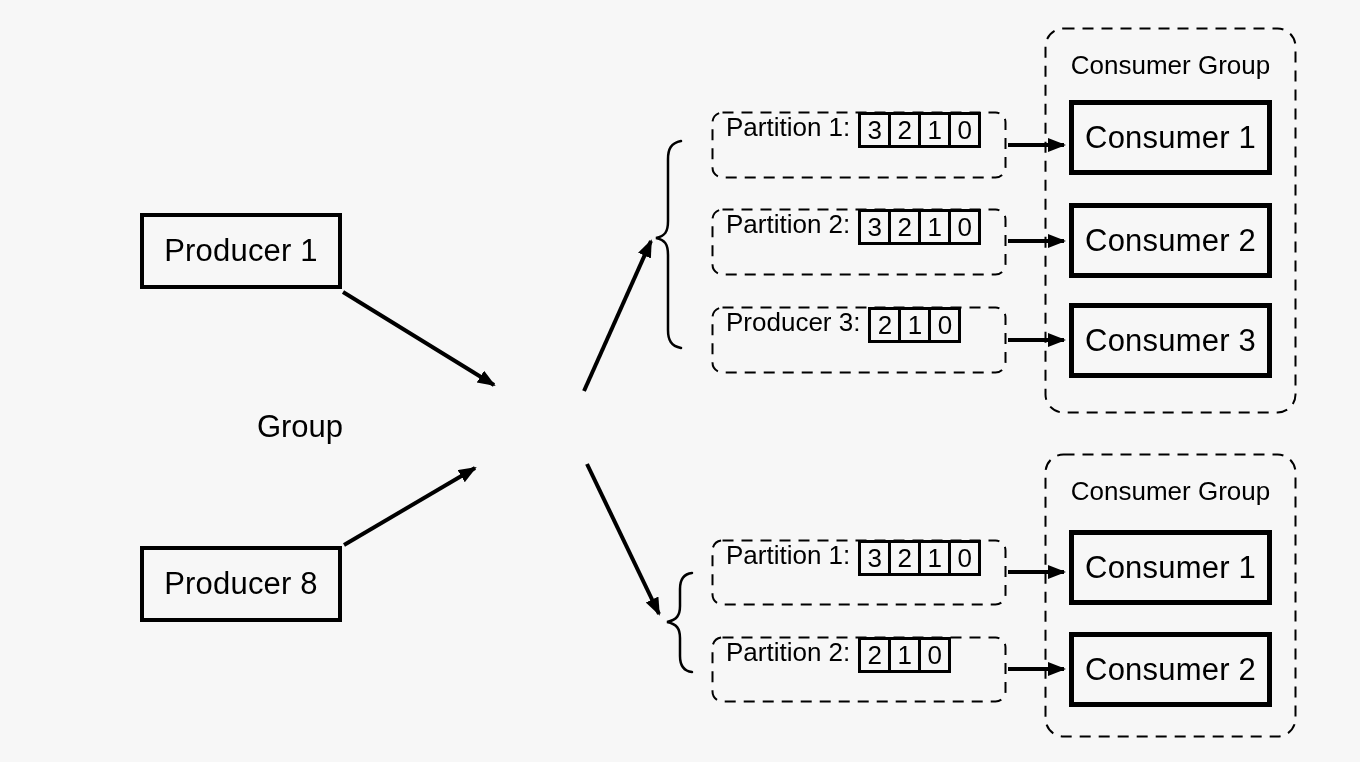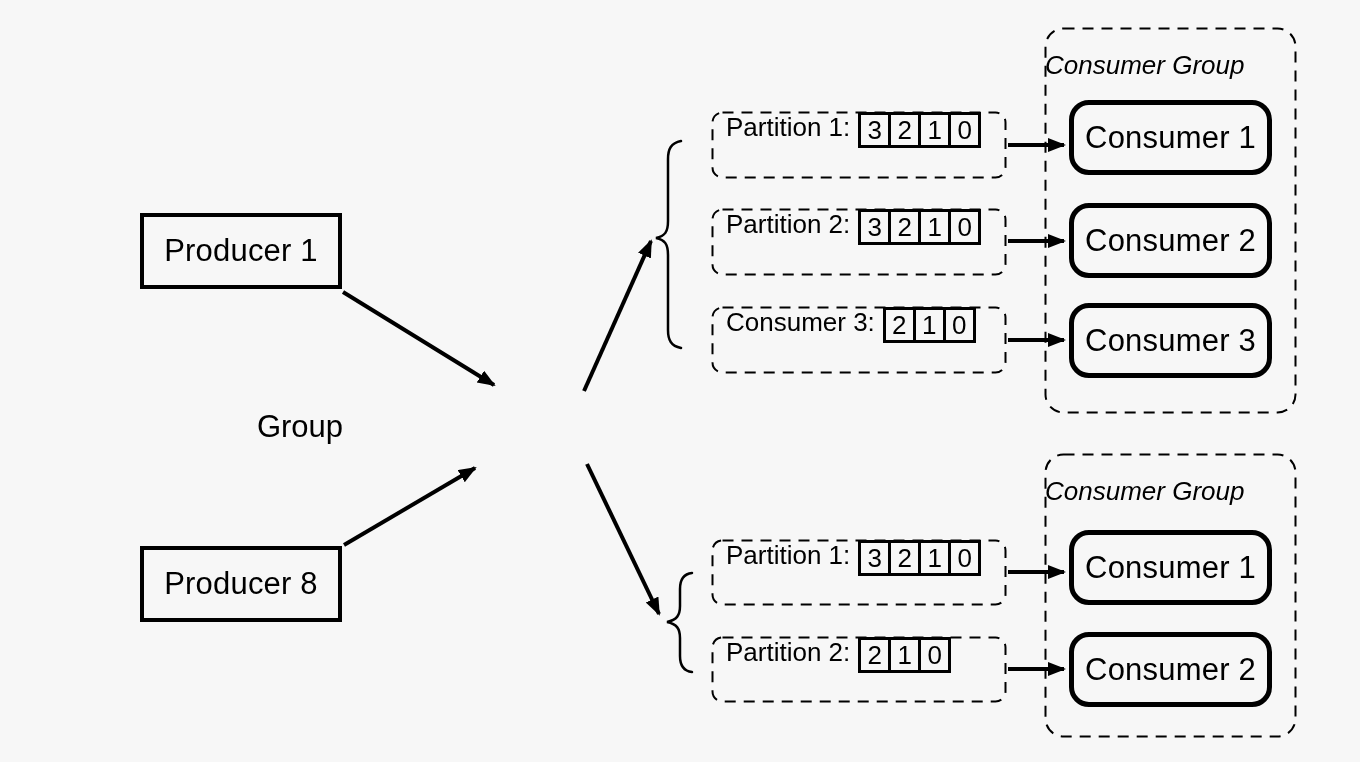--- a/index.html
+++ b/index.html
@@ -40,24 +40,24 @@
     text-align:center;
   }
   .group {
     position:absolute;
     box-sizing:border-box;
   }
   .group-title {
     position:absolute;
     left:0; top:22px;
     width:100%;
+    text-align:center;
     font-size:26px;
-    font-style:italic;
-  }
-  .group .consumer { position:absolute; left:24px;border-radius:20px; }
+  }
+  .group .consumer { position:absolute; left:24px; }
   .partition {
     position:absolute;
     width:294px; height:65px;
     box-sizing:border-box;
     display:flex;
     align-items:flex-start;
     padding-left:14px;
   }
   .plabel {
     font-size:26px;
@@ -140,21 +140,21 @@
   <div class="partition" style="left:712px; top:209px;">
     <span class="plabel">Partition 2:</span>
     <span class="cells">
       <span class="cell">3</span>
       <span class="cell">2</span>
       <span class="cell">1</span>
       <span class="cell">0</span>
     </span>
   </div>
   <div class="partition" style="left:712px; top:307px;">
-    <span class="plabel">Consumer 3:</span>
+    <span class="plabel">Producer 3:</span>
     <span class="cells">
       <span class="cell">2</span>
       <span class="cell">1</span>
       <span class="cell">0</span>
     </span>
   </div>
 
   <div class="partition" style="left:712px; top:540px;">
     <span class="plabel">Partition 1:</span>
     <span class="cells">

